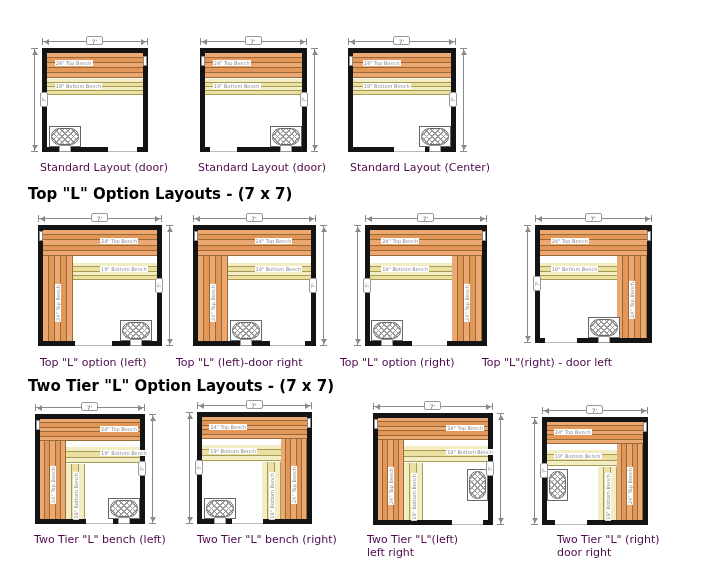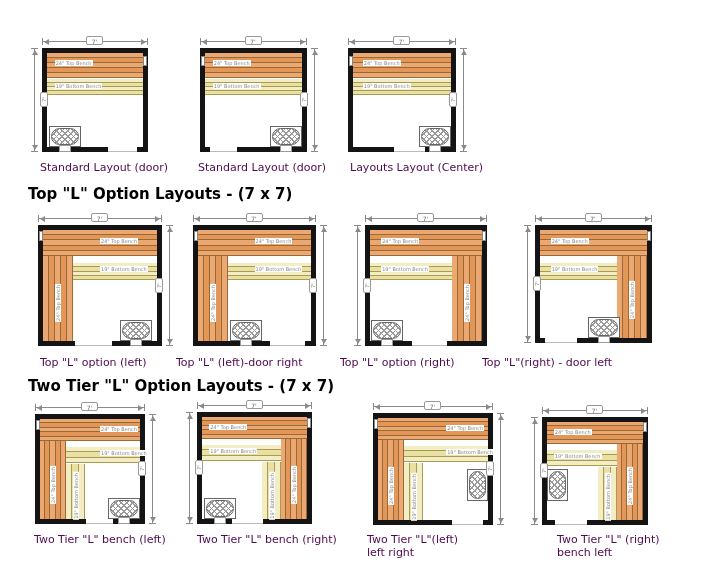--- a/index.html
+++ b/index.html
@@ -121,21 +121,21 @@
       <div style="position: absolute; left: 455px; top: 38px; width: 1px; height: 7px; background: rgb(138, 138, 138);"></div>
       <div style="position: absolute; left: 350px; top: 39px; width: 0px; height: 0px; border-top: 3px solid transparent; border-bottom: 3px solid transparent; border-right: 5px solid rgb(138, 138, 138);"></div>
       <div style="position: absolute; left: 449px; top: 39px; width: 0px; height: 0px; border-top: 3px solid transparent; border-bottom: 3px solid transparent; border-left: 5px solid rgb(138, 138, 138);"></div>
       <div style="position: absolute; left: 393px; top: 36px; width: 17px; height: 9px; background: rgb(255, 255, 255); border: 1px solid rgb(153, 153, 153); border-radius: 2px; font-size: 6px; line-height: 9px; text-align: center; color: rgb(102, 102, 102); box-sizing: border-box;">7'</div>
       <div style="position: absolute; left: 463px; top: 48px; width: 1px; height: 104px; background: rgb(138, 138, 138);"></div>
       <div style="position: absolute; left: 460px; top: 48px; width: 7px; height: 1px; background: rgb(138, 138, 138);"></div>
       <div style="position: absolute; left: 460px; top: 151px; width: 7px; height: 1px; background: rgb(138, 138, 138);"></div>
       <div style="position: absolute; left: 461px; top: 50px; width: 0px; height: 0px; border-left: 3px solid transparent; border-right: 3px solid transparent; border-bottom: 5px solid rgb(138, 138, 138);"></div>
       <div style="position: absolute; left: 461px; top: 145px; width: 0px; height: 0px; border-left: 3px solid transparent; border-right: 3px solid transparent; border-top: 5px solid rgb(138, 138, 138);"></div>
       <div style="position: absolute; left: 449px; top: 92px; width: 8px; height: 15px; background: rgb(255, 255, 255); border: 1px solid rgb(153, 153, 153); border-radius: 2px; font-size: 5px; color: rgb(102, 102, 102); box-sizing: border-box; writing-mode: vertical-rl; transform: rotate(180deg); text-align: center; line-height: 6px;">7'</div>
-      <div class="cap" style="position: absolute; left: 350px; top: 161px; font-size: 11px; color: rgb(79, 10, 79); white-space: nowrap; line-height: 13px;">Layouts Layout (Center)</div>
+      <div class="cap" style="position: absolute; left: 350px; top: 161px; font-size: 11px; color: rgb(79, 10, 79); white-space: nowrap; line-height: 13px;">Standard Layout (Center)</div>
       <div style="position: absolute; left: 38px; top: 225px; width: 124px; height: 5px; background: rgb(20, 20, 20);"></div>
       <div style="position: absolute; left: 38px; top: 341px; width: 124px; height: 5px; background: rgb(20, 20, 20);"></div>
       <div style="position: absolute; left: 38px; top: 225px; width: 5px; height: 121px; background: rgb(20, 20, 20);"></div>
       <div style="position: absolute; left: 157px; top: 225px; width: 5px; height: 121px; background: rgb(20, 20, 20);"></div>
       <div style="position: absolute; left: 75.2px; top: 341px; width: 37.2px; height: 5px; background: rgb(255, 255, 255); border-bottom: 1px solid rgb(187, 187, 187); box-sizing: border-box;"></div>
       <div style="position: absolute; left: 43px; top: 230px; width: 114px; height: 26px;">
         <div style="position: absolute; left: 0px; top: 0px; width: 114px; height: 5.2px; box-sizing: border-box; background: rgb(236, 168, 115); border-bottom: 1px solid rgb(154, 106, 53);"></div>
         <div style="position: absolute; left: 0px; top: 5.2px; width: 114px; height: 5.2px; box-sizing: border-box; background: rgb(226, 151, 88); border-bottom: 1px solid rgb(154, 106, 53);"></div>
         <div style="position: absolute; left: 0px; top: 10.4px; width: 114px; height: 5.2px; box-sizing: border-box; background: rgb(236, 168, 115); border-bottom: 1px solid rgb(154, 106, 53);"></div>
         <div style="position: absolute; left: 0px; top: 15.6px; width: 114px; height: 5.2px; box-sizing: border-box; background: rgb(226, 151, 88); border-bottom: 1px solid rgb(154, 106, 53);"></div>
@@ -507,15 +507,15 @@
       <div style="position: absolute; left: 647px; top: 407px; width: 1px; height: 7px; background: rgb(138, 138, 138);"></div>
       <div style="position: absolute; left: 544px; top: 408px; width: 0px; height: 0px; border-top: 3px solid transparent; border-bottom: 3px solid transparent; border-right: 5px solid rgb(138, 138, 138);"></div>
       <div style="position: absolute; left: 641px; top: 408px; width: 0px; height: 0px; border-top: 3px solid transparent; border-bottom: 3px solid transparent; border-left: 5px solid rgb(138, 138, 138);"></div>
       <div style="position: absolute; left: 586px; top: 405px; width: 17px; height: 9px; background: rgb(255, 255, 255); border: 1px solid rgb(153, 153, 153); border-radius: 2px; font-size: 6px; line-height: 9px; text-align: center; color: rgb(102, 102, 102); box-sizing: border-box;">7'</div>
       <div style="position: absolute; left: 534px; top: 417px; width: 1px; height: 108px; background: rgb(138, 138, 138);"></div>
       <div style="position: absolute; left: 531px; top: 417px; width: 7px; height: 1px; background: rgb(138, 138, 138);"></div>
       <div style="position: absolute; left: 531px; top: 524px; width: 7px; height: 1px; background: rgb(138, 138, 138);"></div>
       <div style="position: absolute; left: 532px; top: 419px; width: 0px; height: 0px; border-left: 3px solid transparent; border-right: 3px solid transparent; border-bottom: 5px solid rgb(138, 138, 138);"></div>
       <div style="position: absolute; left: 532px; top: 518px; width: 0px; height: 0px; border-left: 3px solid transparent; border-right: 3px solid transparent; border-top: 5px solid rgb(138, 138, 138);"></div>
       <div style="position: absolute; left: 540px; top: 463px; width: 8px; height: 15px; background: rgb(255, 255, 255); border: 1px solid rgb(153, 153, 153); border-radius: 2px; font-size: 5px; color: rgb(102, 102, 102); box-sizing: border-box; writing-mode: vertical-rl; transform: rotate(180deg); text-align: center; line-height: 6px;">7'</div>
-      <div class="cap" style="position: absolute; left: 557px; top: 533px; font-size: 11px; color: rgb(79, 10, 79); white-space: nowrap; line-height: 13px;">Two Tier "L" (right)<div>bench left</div></div>
+      <div class="cap" style="position: absolute; left: 557px; top: 533px; font-size: 11px; color: rgb(79, 10, 79); white-space: nowrap; line-height: 13px;">Two Tier "L" (right)<div>door right</div></div>
     </div>
 </div>
 
 </body></html>

